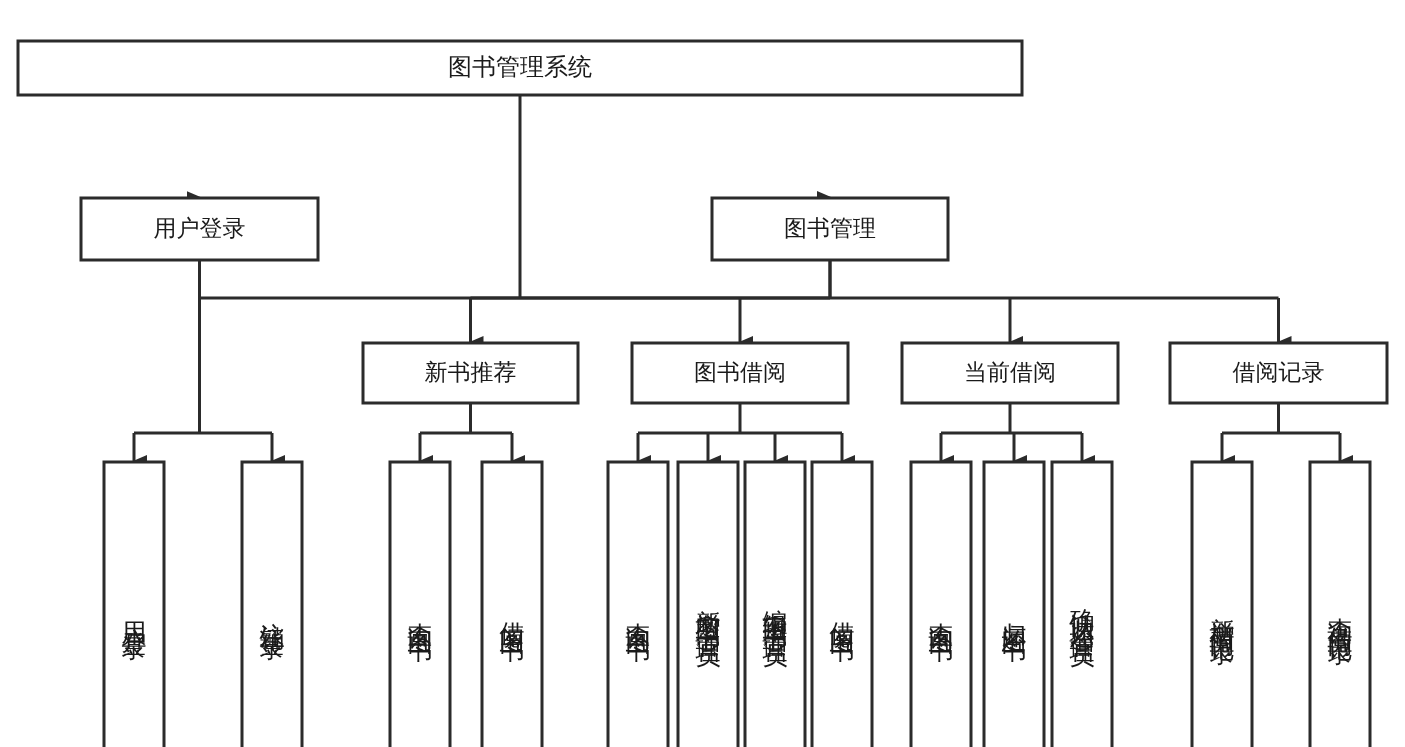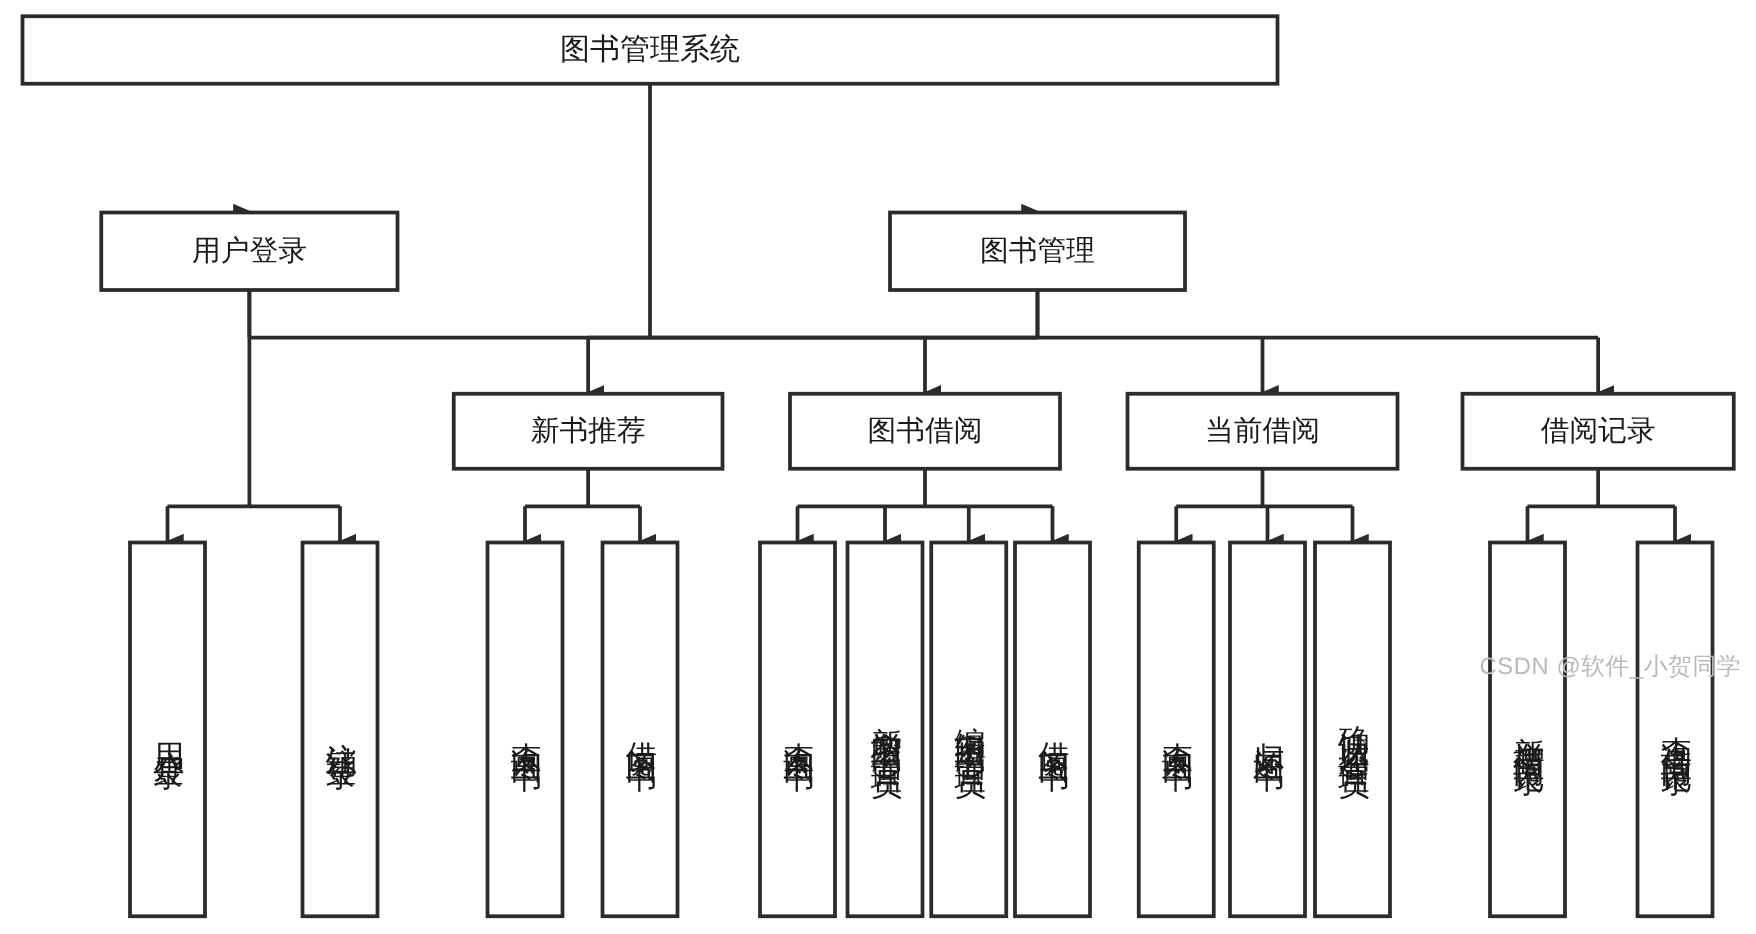--- a/index.html
+++ b/index.html
@@ -11,20 +11,21 @@
     width: 1405px;
     height: 747px;
     font-family: "Liberation Sans", "DejaVu Sans", sans-serif;
     overflow: hidden;
   }
   #stage {
     position: relative;
     width: 1405px;
     height: 552px;
     background: #ffffff;
+    margin-top: 28px;
   }
   svg#diagram {
     position: absolute;
     left: 0;
     top: 0;
     width: 1405px;
     height: 747px;
   }
   .node-rect {
     fill: #ffffff;
@@ -169,14 +170,13 @@
       <div class="leaf-label" style="left: 678px; top: 434px; width: 60px; height: 299px;">新增图书（管理员）</div>
       <div class="leaf-label" style="left: 745px; top: 434px; width: 60px; height: 299px;">编辑图书（管理员）</div>
       <div class="leaf-label" style="left: 812px; top: 434px; width: 60px; height: 299px;">借阅图书</div>
       <div class="leaf-label" style="left: 911px; top: 434px; width: 60px; height: 299px;">查询图书</div>
       <div class="leaf-label" style="left: 984px; top: 434px; width: 60px; height: 299px;">归还图书</div>
       <div class="leaf-label" style="left: 1052px; top: 434px; width: 60px; height: 299px;">确认归还（管理员）</div>
       <div class="leaf-label" style="left: 1192px; top: 434px; width: 60px; height: 299px;">新增借阅记录</div>
       <div class="leaf-label" style="left: 1310px; top: 434px; width: 60px; height: 299px;">查询借阅记录</div>
     </div>
 
-  <div class="watermark">CSDN @软件_小贺同学</div>
 </div>
 
 </body></html>

